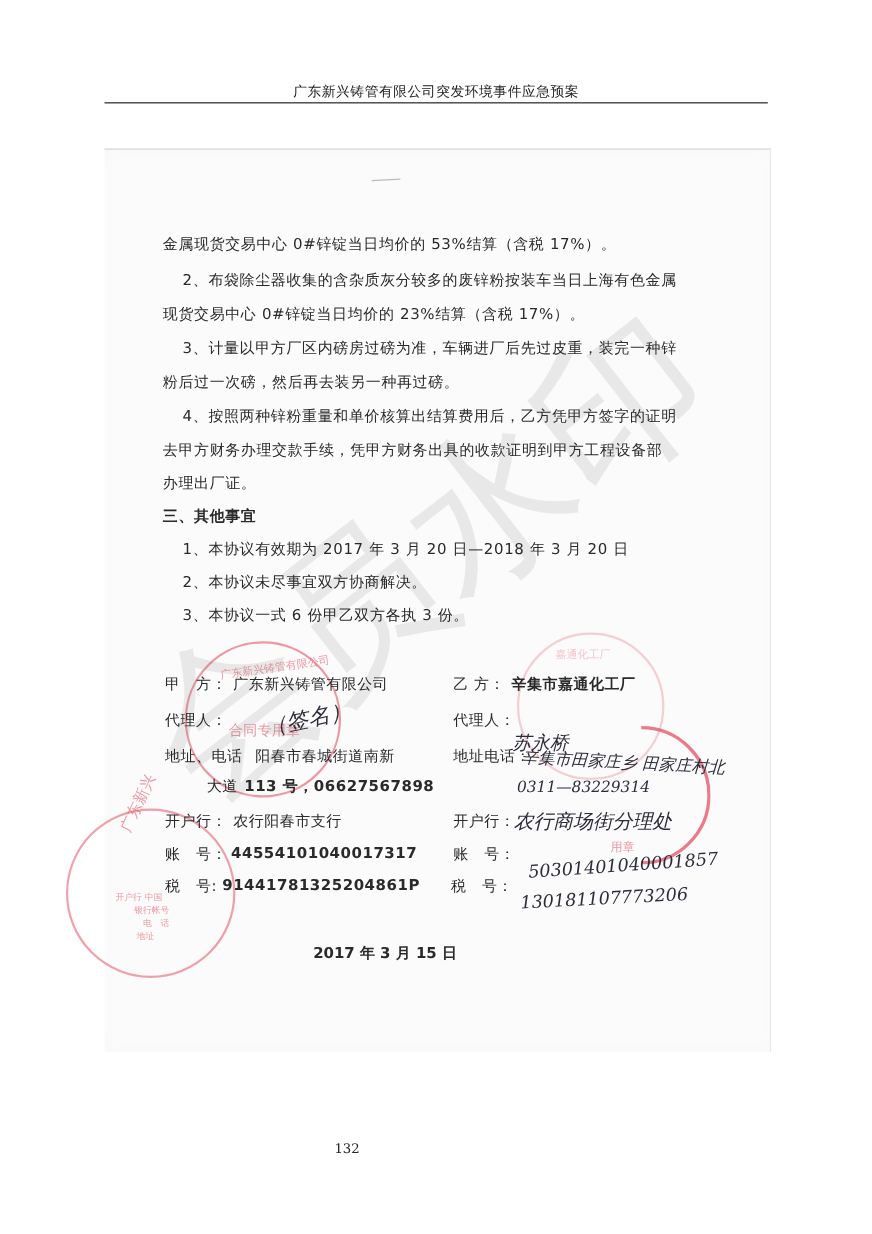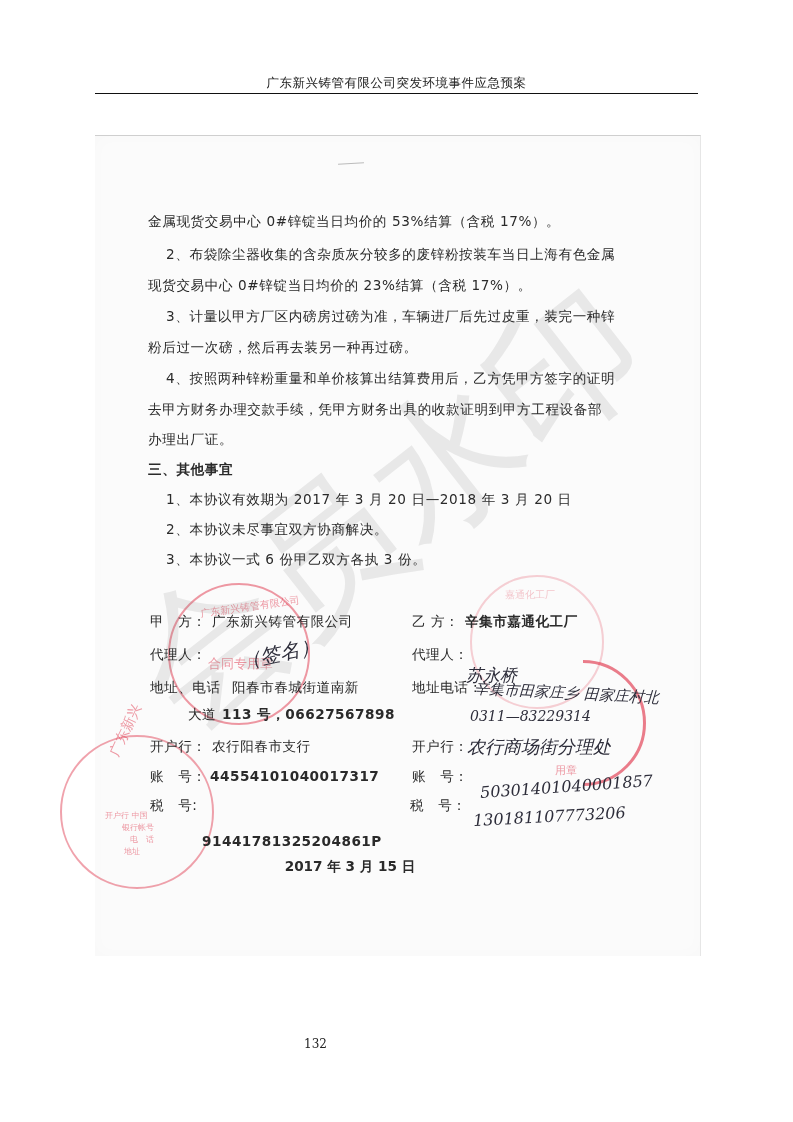--- a/index.html
+++ b/index.html
@@ -121,21 +121,21 @@
   <div class="sig" style="left:188px; top:706px;">大道</div>
   <div class="sig bold" style="left:222px; top:706px;">113 号，06627567898</div>
 
   <div class="sig" style="left:150px; top:738px;">开户行：</div>
   <div class="sig" style="left:212px; top:738px;">农行阳春市支行</div>
 
   <div class="sig" style="left:150px; top:768px;">账　号：</div>
   <div class="sig bold" style="left:210px; top:768px;">44554101040017317</div>
 
   <div class="sig" style="left:150px; top:797px;">税　号:</div>
-  <div class="sig bold" style="left:202px; top:797px;margin-top:36px;">91441781325204861P</div>
+  <div class="sig bold" style="left:202px; top:797px;">91441781325204861P</div>
 </div>
 
 <div>
   <div class="sig" style="left:412px; top:613px;">乙 方：</div>
   <div class="sig bold" style="left:465px; top:613px;">辛集市嘉通化工厂</div>
 
   <div class="sig" style="left:412px; top:646px;">代理人：</div>
   <div class="hand" style="left:466px; top:640px; font-size:17px;margin-top:24px;">苏永桥</div>
 
   <div class="sig" style="left:412px; top:679px;">地址电话：</div>

